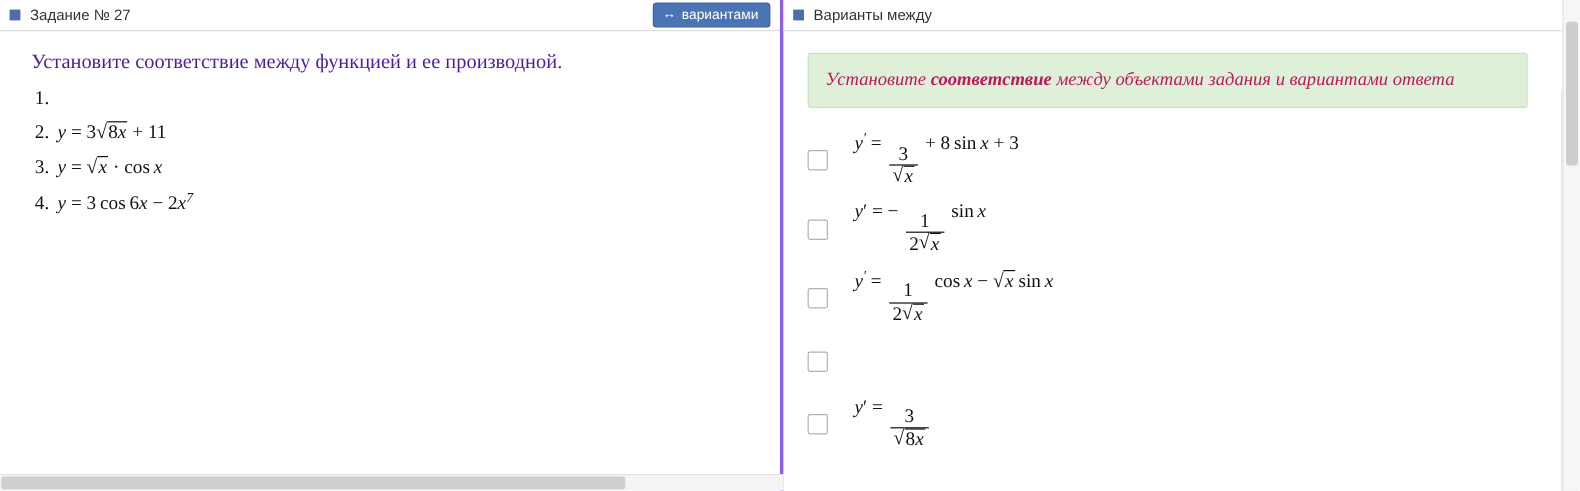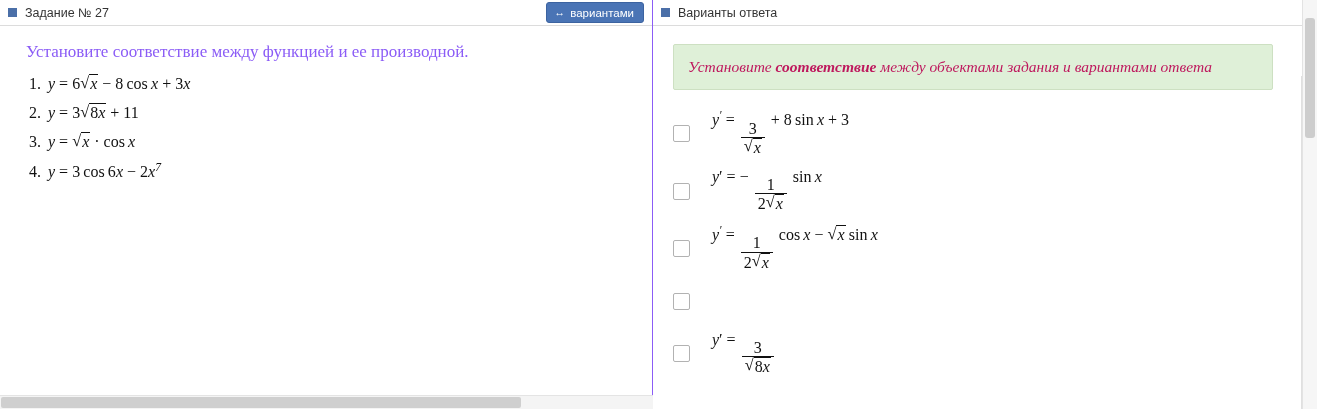--- a/index.html
+++ b/index.html
@@ -15,21 +15,21 @@
     width: 1317px; height: 409px;
     display: flex;
     background: #ffffff;
   }
 
   
   .left-pane {
     width: 653px;
     height: 409px;
     position: relative;
-    border-right: 1px solid #8b5cf6;
+    border-right: 3px solid #8b5cf6;
     background: #ffffff;
   }
   .pane-header {
     height: 26px;
     display: flex;
     align-items: center;
     padding: 0 8px;
     border-bottom: 1px solid #dcdcdc;
     background: #ffffff;
     position: relative;
@@ -62,21 +62,21 @@
     font-family: "Liberation Sans", sans-serif;
   }
   .expand-btn .arrows { font-size: 11px; line-height: 1; }
 
   .task-body {
     padding: 16px 22px 0 26px;
   }
   .task-prompt {
     font-family: "Liberation Serif", serif;
     font-size: 17px;
-    color: #8b5cf6;
+    color: #4c1d95;
     margin-bottom: 12px;
   }
   .math-list { margin: 0; padding: 0; list-style: none; }
   .math-list li {
     font-family: "Liberation Serif", serif;
     font-size: 16px;
     color: #111111;
     margin-bottom: 9px;
     display: flex;
     align-items: baseline;
@@ -239,23 +239,20 @@
       </div>
     </div>
 
     <div class="task-body">
       <div class="task-prompt">Установите соответствие между функцией и ее производной.</div>
 
       <ul class="math-list">
 
         <li>
           <span class="li-num">1.</span>
-          <span>
-            <span class="it">y</span> = 6<span class="rad"><span class="radicand it">x</span></span> − 8 cos <span class="it">x</span> + 3<span class="it">x</span>
-          </span>
         </li>
 
         <li>
           <span class="li-num">2.</span>
           <span>
             <span class="it">y</span> = 3<span class="rad"><span class="radicand">8<span class="it">x</span></span></span> + 11
           </span>
         </li>
 
         <li>
@@ -277,21 +274,21 @@
 
     <div class="hscroll">
       <div class="thumb"></div>
     </div>
   </div>
 
   <div class="right-pane">
 
     <div class="pane-header">
       <span class="sq-marker"></span>
-      <span class="pane-title">Варианты ответа</span>
+      <span class="pane-title">Варианты между</span>
     </div>
 
     <div class="right-body">
 
       <div class="hint-box">
         <div class="hint-text"><span>Установите </span><b>соответствие</b><span> между объектами задания и вариантами ответа</span></div>
       </div>
 
       <div class="options">
 

